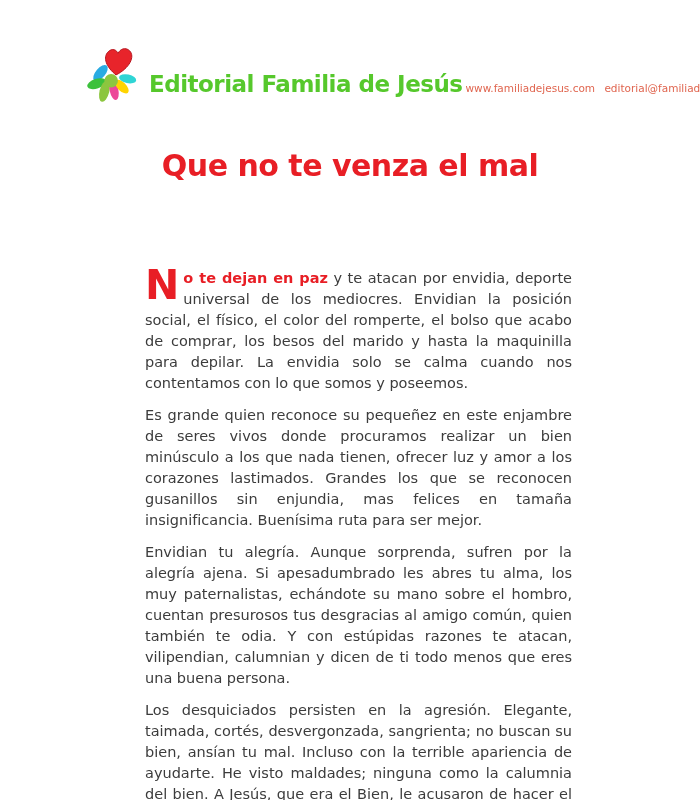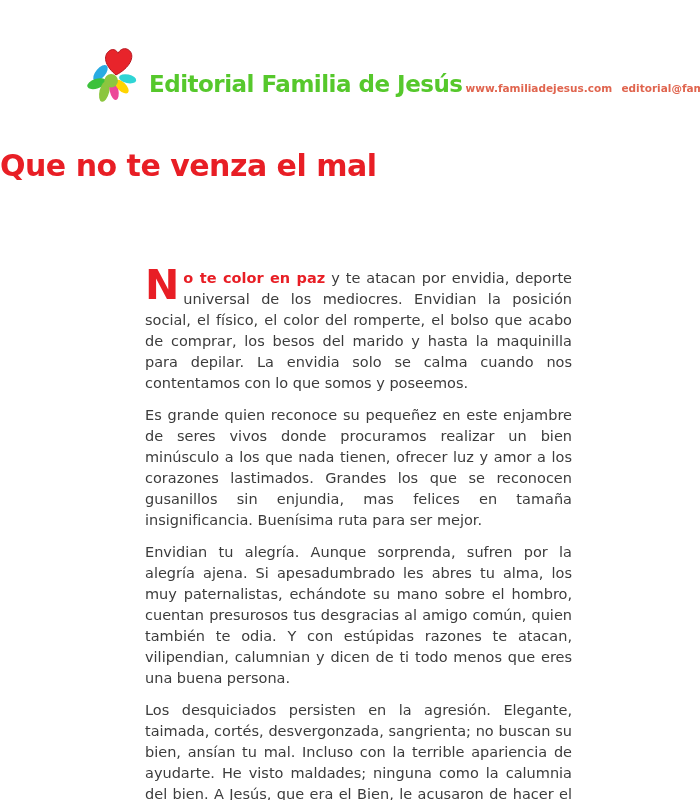--- a/index.html
+++ b/index.html
@@ -41,30 +41,30 @@
     padding-bottom: 8px;
   }
   .contact {
     color: #e0654f;
     font-size: 10.5px;
     letter-spacing: 0;
     line-height: 1;
     padding-bottom: 11px;
     margin-left: 3px;
   }
-  .contact span { margin-right: 6px; font-weight: bold; }
+  .contact span { margin-right: 6px; }
 
   
   .title {
     margin: 0;
     position: absolute;
     top: 148px;
     left: 0;
     width: 100%;
-    text-align: left;
+    text-align: center;
     color: #e81e25;
     font-size: 30px;
     font-weight: bold;
     letter-spacing: -0.5px;
   }
 
   
   .article {
     position: absolute;
     top: 268px;
@@ -116,20 +116,20 @@
       <span>www.familiadejesus.com</span>
       <span>editorial@familiadejesus.com</span>
       
     </span>
   </header>
 
   <h1 class="title">Que no te venza el mal</h1>
 
   <main class="article">
     <p class="para">
-      <span class="dropcap">N</span><strong class="lead">o te color en paz</strong><span> y te atacan por envidia, deporte universal de los mediocres. Envidian la posición social, el físico, el color del romperte, el bolso que acabo de comprar, los besos del marido y hasta la maquinilla para depilar. La envidia solo se calma cuando nos contentamos con lo que somos y poseemos.</span>
+      <span class="dropcap">N</span><strong class="lead">o te dejan en paz</strong><span> y te atacan por envidia, deporte universal de los mediocres. Envidian la posición social, el físico, el color del romperte, el bolso que acabo de comprar, los besos del marido y hasta la maquinilla para depilar. La envidia solo se calma cuando nos contentamos con lo que somos y poseemos.</span>
     </p>
     <p class="para">Es grande quien reconoce su pequeñez en este enjambre de seres vivos donde procuramos realizar un bien minúsculo a los que nada tienen, ofrecer luz y amor a los corazones lastimados. Grandes los que se reconocen gusanillos sin enjundia, mas felices en tamaña insignificancia. Buenísima ruta para ser mejor.</p>
     <p class="para">Envidian tu alegría. Aunque sorprenda, sufren por la alegría ajena. Si apesadumbrado les abres tu alma, los muy paternalistas, echándote su mano sobre el hombro, cuentan presurosos tus desgracias al amigo común, quien también te odia. Y con estúpidas razones te atacan, vilipendian, calumnian y dicen de ti todo menos que eres una buena persona.</p>
     <p class="para">Los desquiciados persisten en la agresión. Elegante, taimada, cortés, desvergonzada, sangrienta; no buscan su bien, ansían tu mal. Incluso con la terrible apariencia de ayudarte. He visto maldades; ninguna como la calumnia del bien. A Jesús, que era el Bien, le acusaron de hacer el mal. Pese a dar la vida, romperte la piel y el pecho, otorgar hasta el estertor del amor y vaciar tus bolsillos con generosidad inusitada, pueden llamarte ladrón; lo demás, poco importa.</p>
   </main>
 
 </div>
 
 </body></html>

